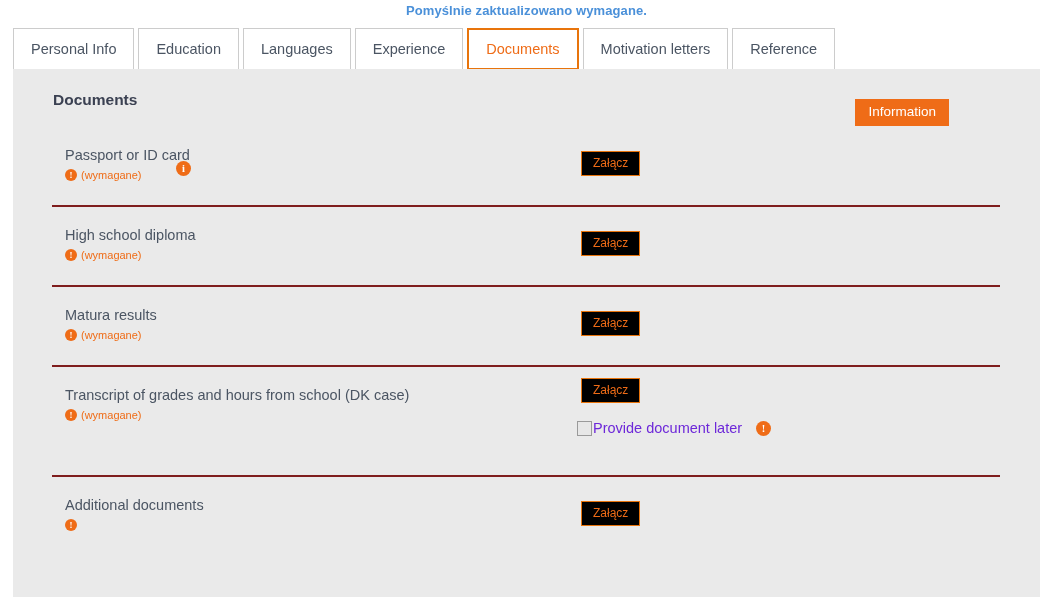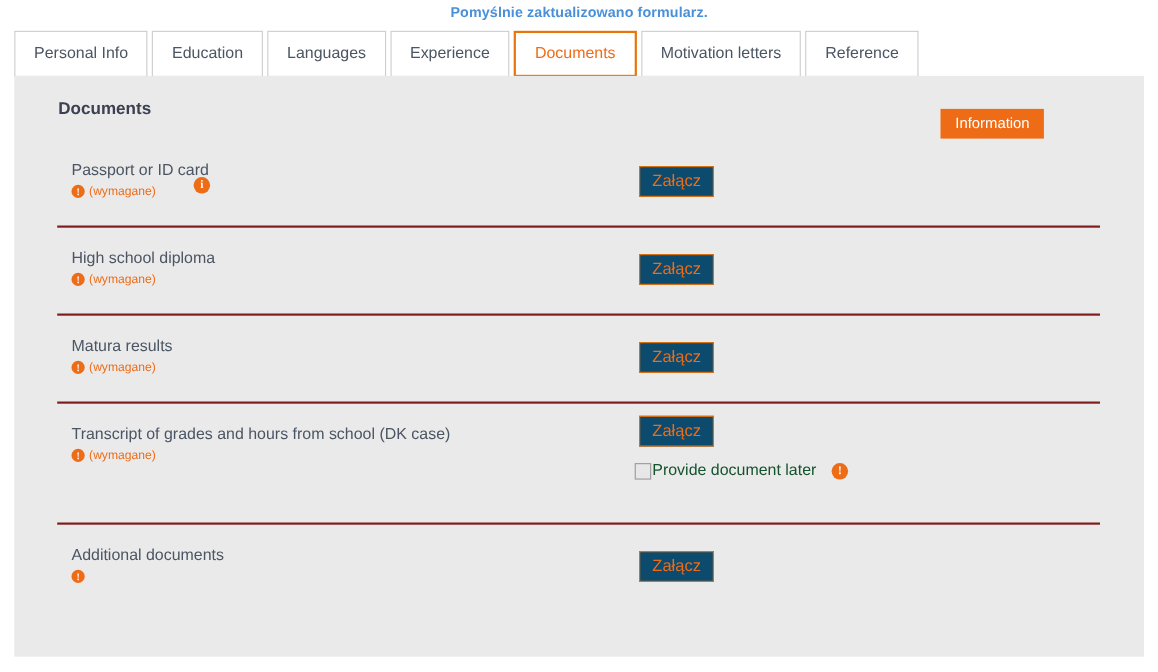--- a/index.html
+++ b/index.html
@@ -164,25 +164,25 @@
     color: #ef6c17;
     font-size: 11px;
     margin-left: 4px;
     vertical-align: middle;
   }
 
   .attach-button {
     position: absolute;
     left: 529px;
     top: 24px;
-    background: #0c4a6e;
+    background: #000000;
     border: 1px solid #e8740c;
     color: #ef6c17;
     font-family: "Liberation Sans", sans-serif;
-    font-size: 15px;
+    font-size: 12px;
     padding: 5px 11px 6px 11px;
     line-height: 1;
     cursor: pointer;
   }
   .attach-button.shift-up {
     top: 11px;
   }
 
   
   .checkbox-row {
@@ -196,36 +196,36 @@
     width: 15px;
     height: 15px;
     border: 1px solid #9a9a9a;
     background: #e7e7e7;
     box-sizing: border-box;
     cursor: pointer;
     flex: 0 0 auto;
   }
   .checkbox-label {
     font-size: 14.5px;
-    color: #14532d;
+    color: #6d28d9;
     margin-left: 1px;
     white-space: nowrap;
   }
   .checkbox-row .badge {
     margin-left: 14px;
   }
 
   .doc-row.tall .row-inner {
     height: 108px;
   }
 </style>
 </head>
 <body>
 
-<div class="flash-message">Pomyślnie zaktualizowano formularz.</div>
+<div class="flash-message">Pomyślnie zaktualizowano wymagane.</div>
 
 <div class="tabs">
   <div class="tab">Personal Info</div>
   <div class="tab">Education</div>
   <div class="tab">Languages</div>
   <div class="tab">Experience</div>
   <div class="tab active">Documents</div>
   <div class="tab">Motivation letters</div>
   <div class="tab">Reference</div>
 </div>

